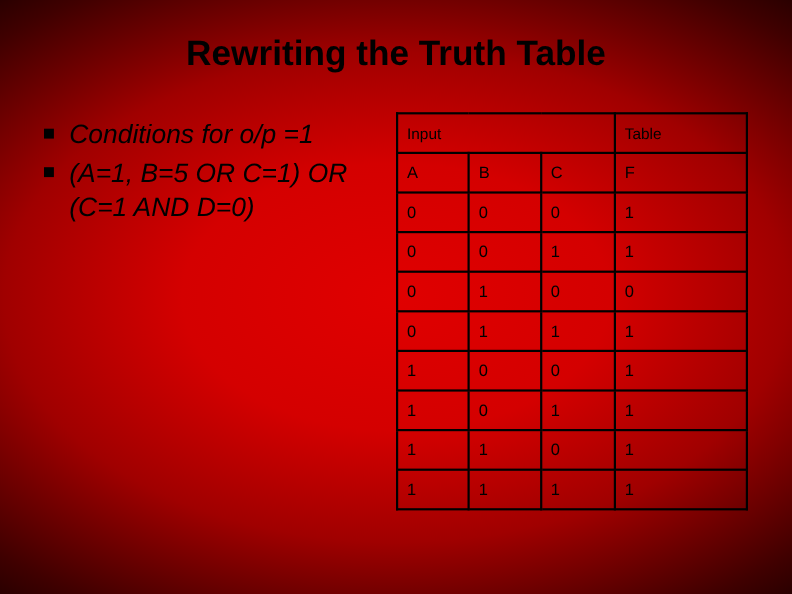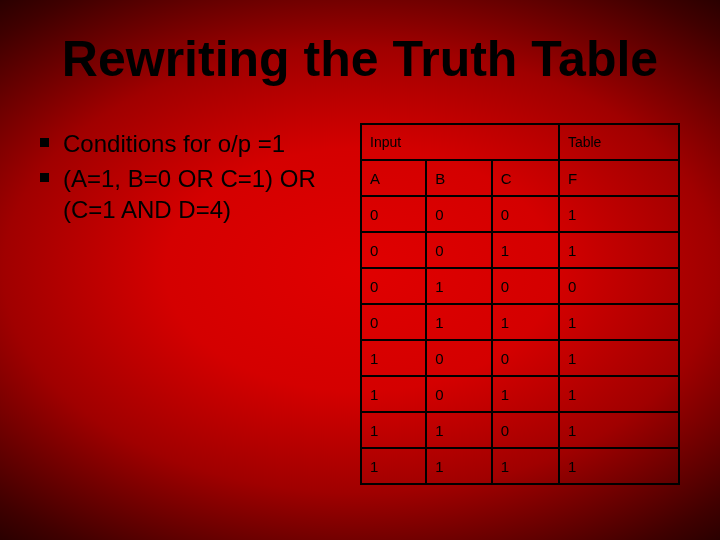--- a/index.html
+++ b/index.html
@@ -8,35 +8,36 @@
     font-family: Arial, Helvetica, sans-serif;
     background: radial-gradient(ellipse 90% 75% at 50% 50%, #e00000 0%, #d40000 30%, #a00000 55%, #400000 80%, #000 100%);
     color: #000;
   }
   .slide {
     width: 720px;
     height: 540px;
     padding: 20px 40px 20px 40px;
   }
   .title {
-    font-size: 50px;
+    font-size: 32px;
     font-weight: bold;
     text-align: center;
     margin-top: 10px;
     margin-bottom: 35px;
     color: #000;
   }
   .content {
     display: flex;
     flex-direction: row;
     gap: 20px;
   }
   .left {
     flex: 0 0 300px;
     padding-top: 5px;
+    font-style: italic;
   }
   .bullet-row {
     display: flex;
     align-items: flex-start;
     margin-bottom: 4px;
   }
   .bullet {
     width: 9px;
     height: 9px;
     background: #000;
@@ -78,21 +79,21 @@
 
   <div class="content">
 
     <div class="left">
       <div class="bullet-row">
         <div class="bullet"></div>
         <div class="bullet-text">Conditions for o/p =1</div>
       </div>
       <div class="bullet-row">
         <div class="bullet"></div>
-        <div class="bullet-text">(A=1, B=0 OR C=1) OR (C=1 AND D=4)</div>
+        <div class="bullet-text">(A=1, B=5 OR C=1) OR (C=1 AND D=0)</div>
       </div>
     </div>
 
     <div class="right">
       <table>
         <tbody>
             <tr>
           <td class="hdr" colspan="3">Input</td>
           <td class="hdr">Table</td>
         </tr>

